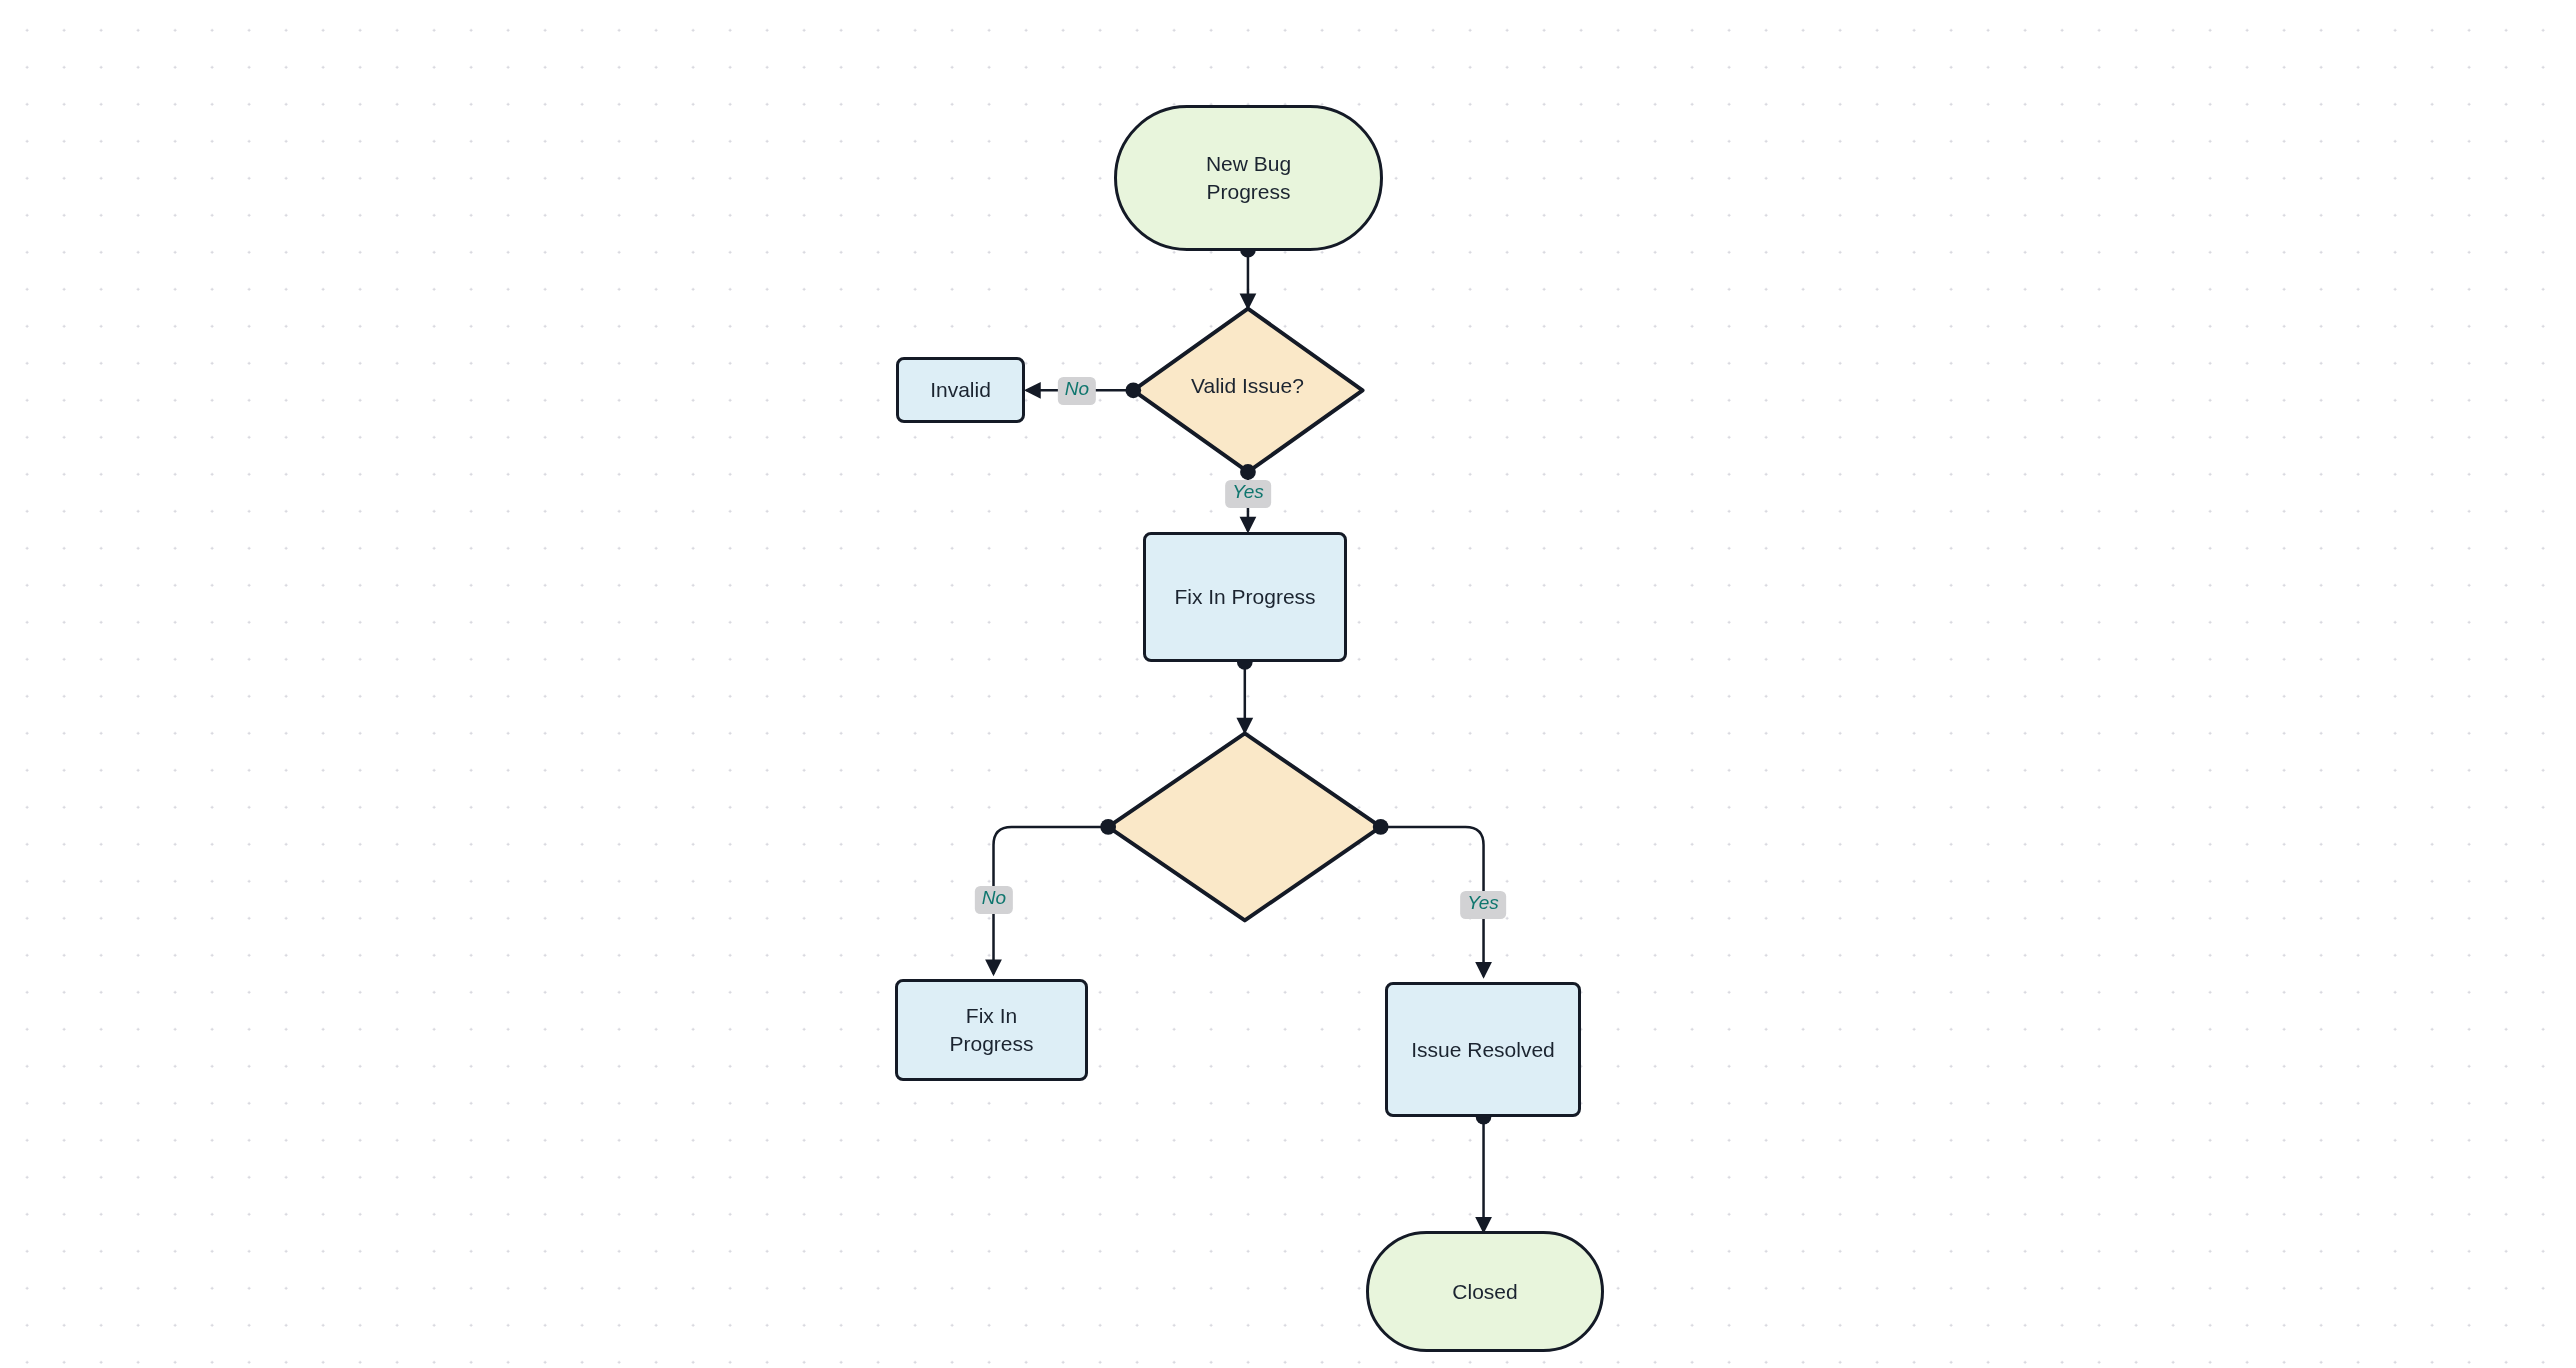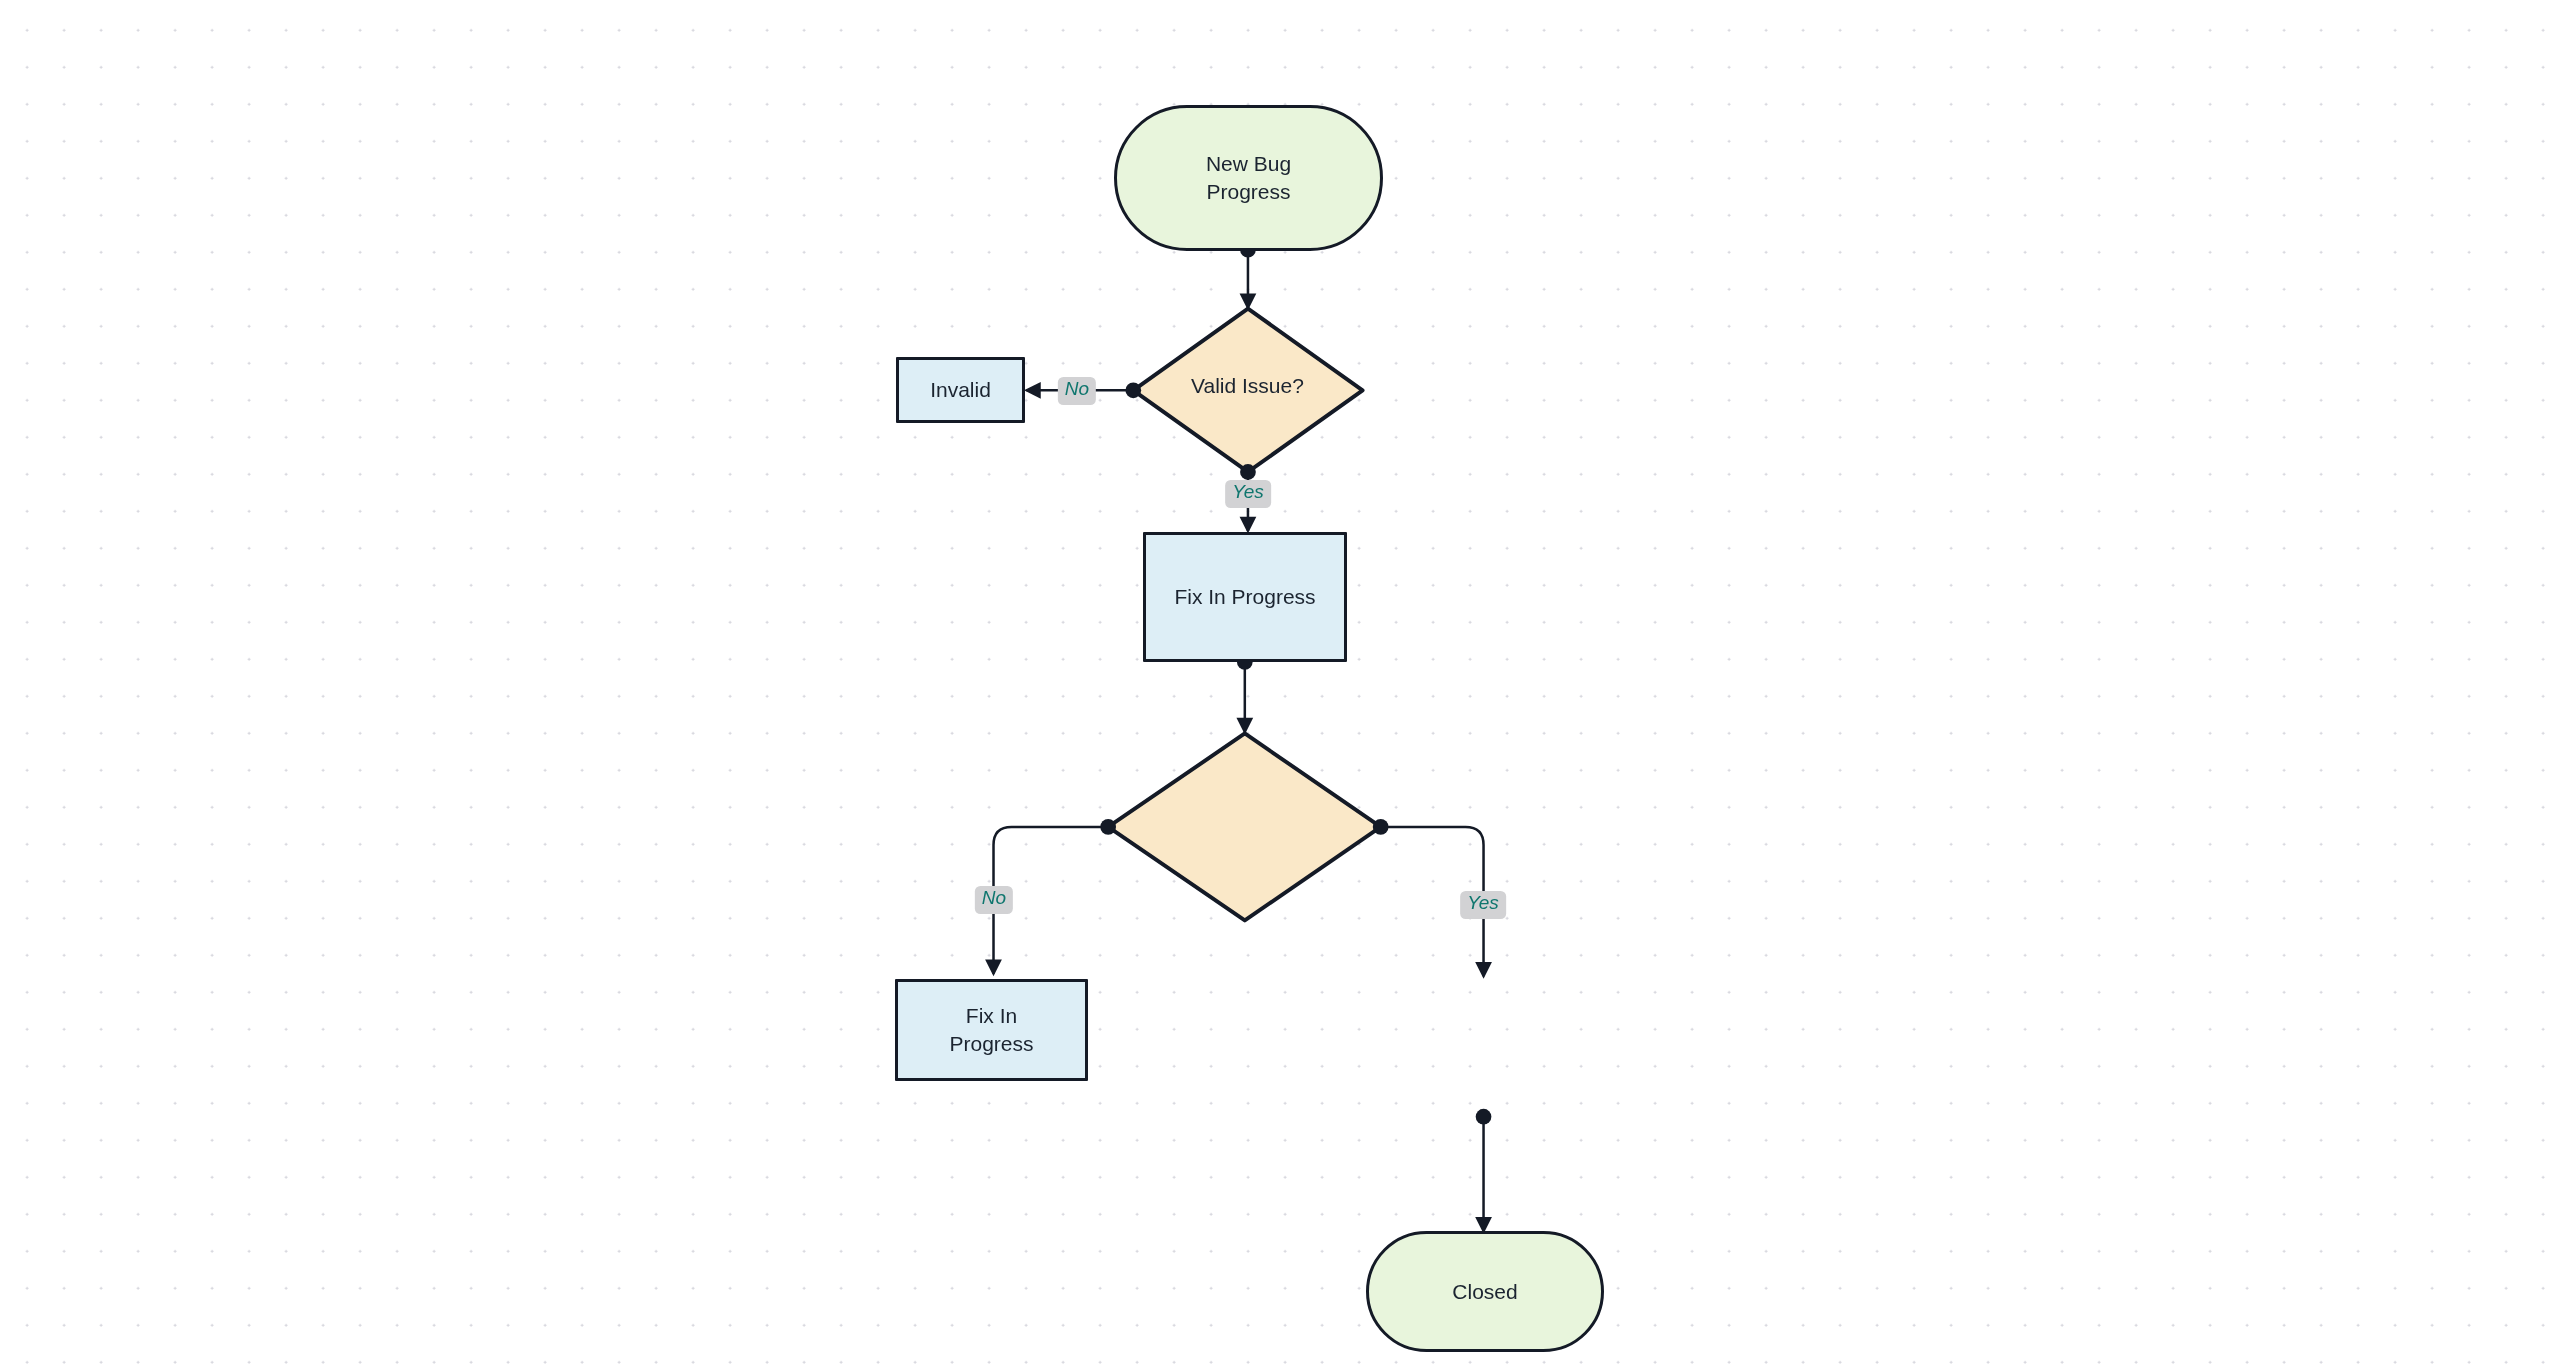--- a/index.html
+++ b/index.html
@@ -53,21 +53,21 @@
     font-size: 21px;
     line-height: 1.33;
     border: 3.1px solid #141a26;
   }
   .node.terminator {
     background: #e8f5dc;
     border-radius: 785px;
   }
   .node.process {
     background: #ddeef6;
-    border-radius: 1px;
+    border-radius: 8px;
   }
   .node-label { pointer-events: none; white-space: pre-line; }
 
   
   .decision-label {
     position: absolute;
     display: flex;
     align-items: center;
     justify-content: center;
     text-align: center;
@@ -154,20 +154,23 @@
   <div class="node process" style="left:1143px; top:532px; width:204px; height:130px;">
     <span class="node-label">Fix In Progress</span>
   </div>
 
 
   <div class="node process" style="left:895px; top:979px; width:193px; height:102px;">
     <span class="node-label">Fix In
 Progress</span>
   </div>
 
+  <div class="node process" style="left:1385px; top:982px; width:196px; height:135px;">
+    <span class="node-label">Issue Resolved</span>
+  </div>
 
   <div class="node terminator" style="left:1366px; top:1231px; width:238px; height:121px;">
     <span class="node-label">Closed</span>
   </div>
 
   <div class="edge-label" style="left:1077px; top:391px;">No</div>
 
   <div class="edge-label" style="left:1248px; top:494px;">Yes</div>
 
   <div class="edge-label" style="left:994px; top:900px;">No</div>

